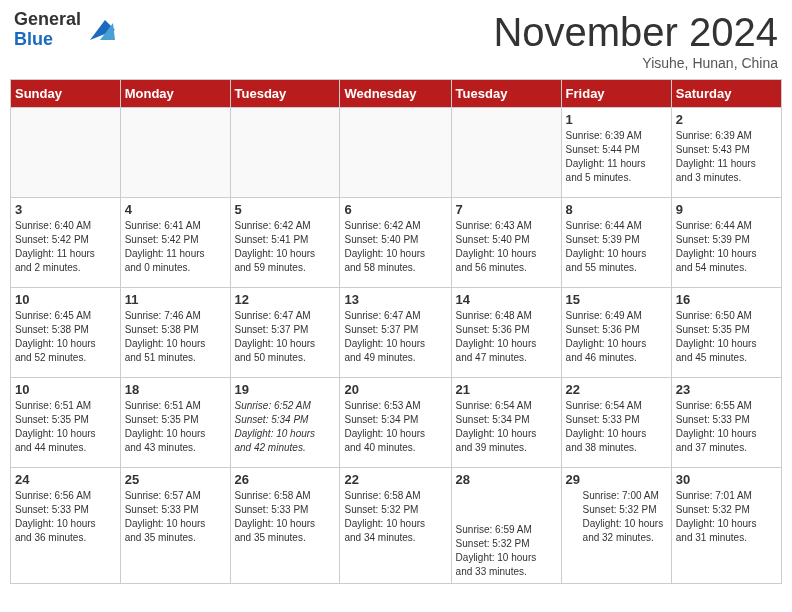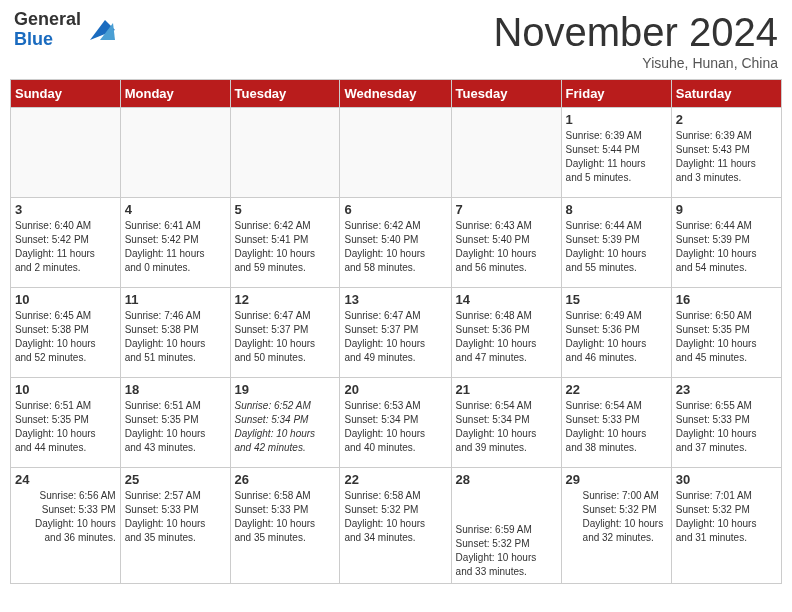--- a/index.html
+++ b/index.html
@@ -294,28 +294,28 @@
           <span class="day-num">23</span>
           <div class="day-info" style="white-space: pre-line;">Sunrise: 6:55 AM
 Sunset: 5:33 PM
 Daylight: 10 hours
 and 37 minutes.</div>
         </td>
       </tr>
       <tr>
         <td>
           <span class="day-num">24</span>
-          <div class="day-info" style="white-space: pre-line; text-align: right;">Sunrise: 6:56 AM
+          <div class="day-info" style="white-space: pre-line;">Sunrise: 6:56 AM
 Sunset: 5:33 PM
 Daylight: 10 hours
 and 36 minutes.</div>
         </td>
         <td>
           <span class="day-num">25</span>
-          <div class="day-info" style="white-space: pre-line;">Sunrise: 2:57 AM
+          <div class="day-info" style="white-space: pre-line;">Sunrise: 6:57 AM
 Sunset: 5:33 PM
 Daylight: 10 hours
 and 35 minutes.</div>
         </td>
         <td>
           <span class="day-num">26</span>
           <div class="day-info" style="white-space: pre-line;">Sunrise: 6:58 AM
 Sunset: 5:33 PM
 Daylight: 10 hours
 and 35 minutes.</div>

